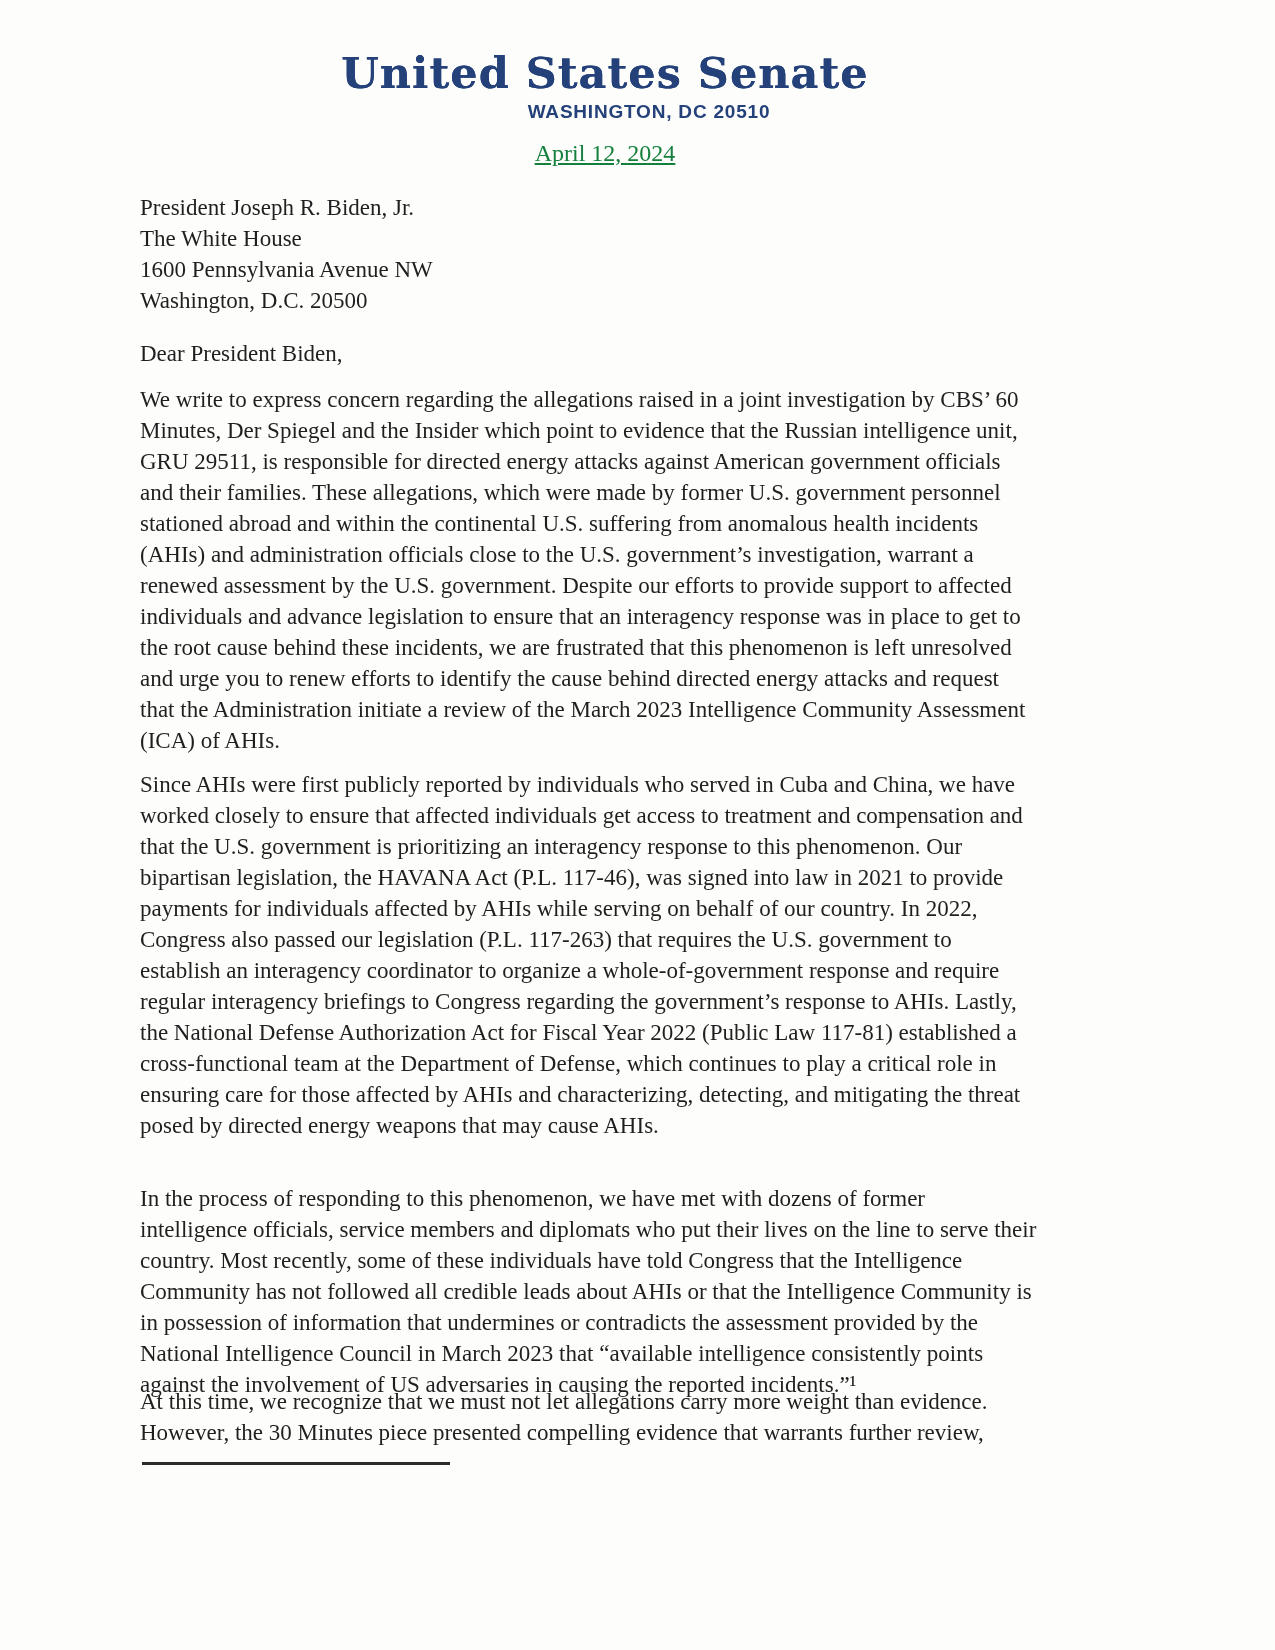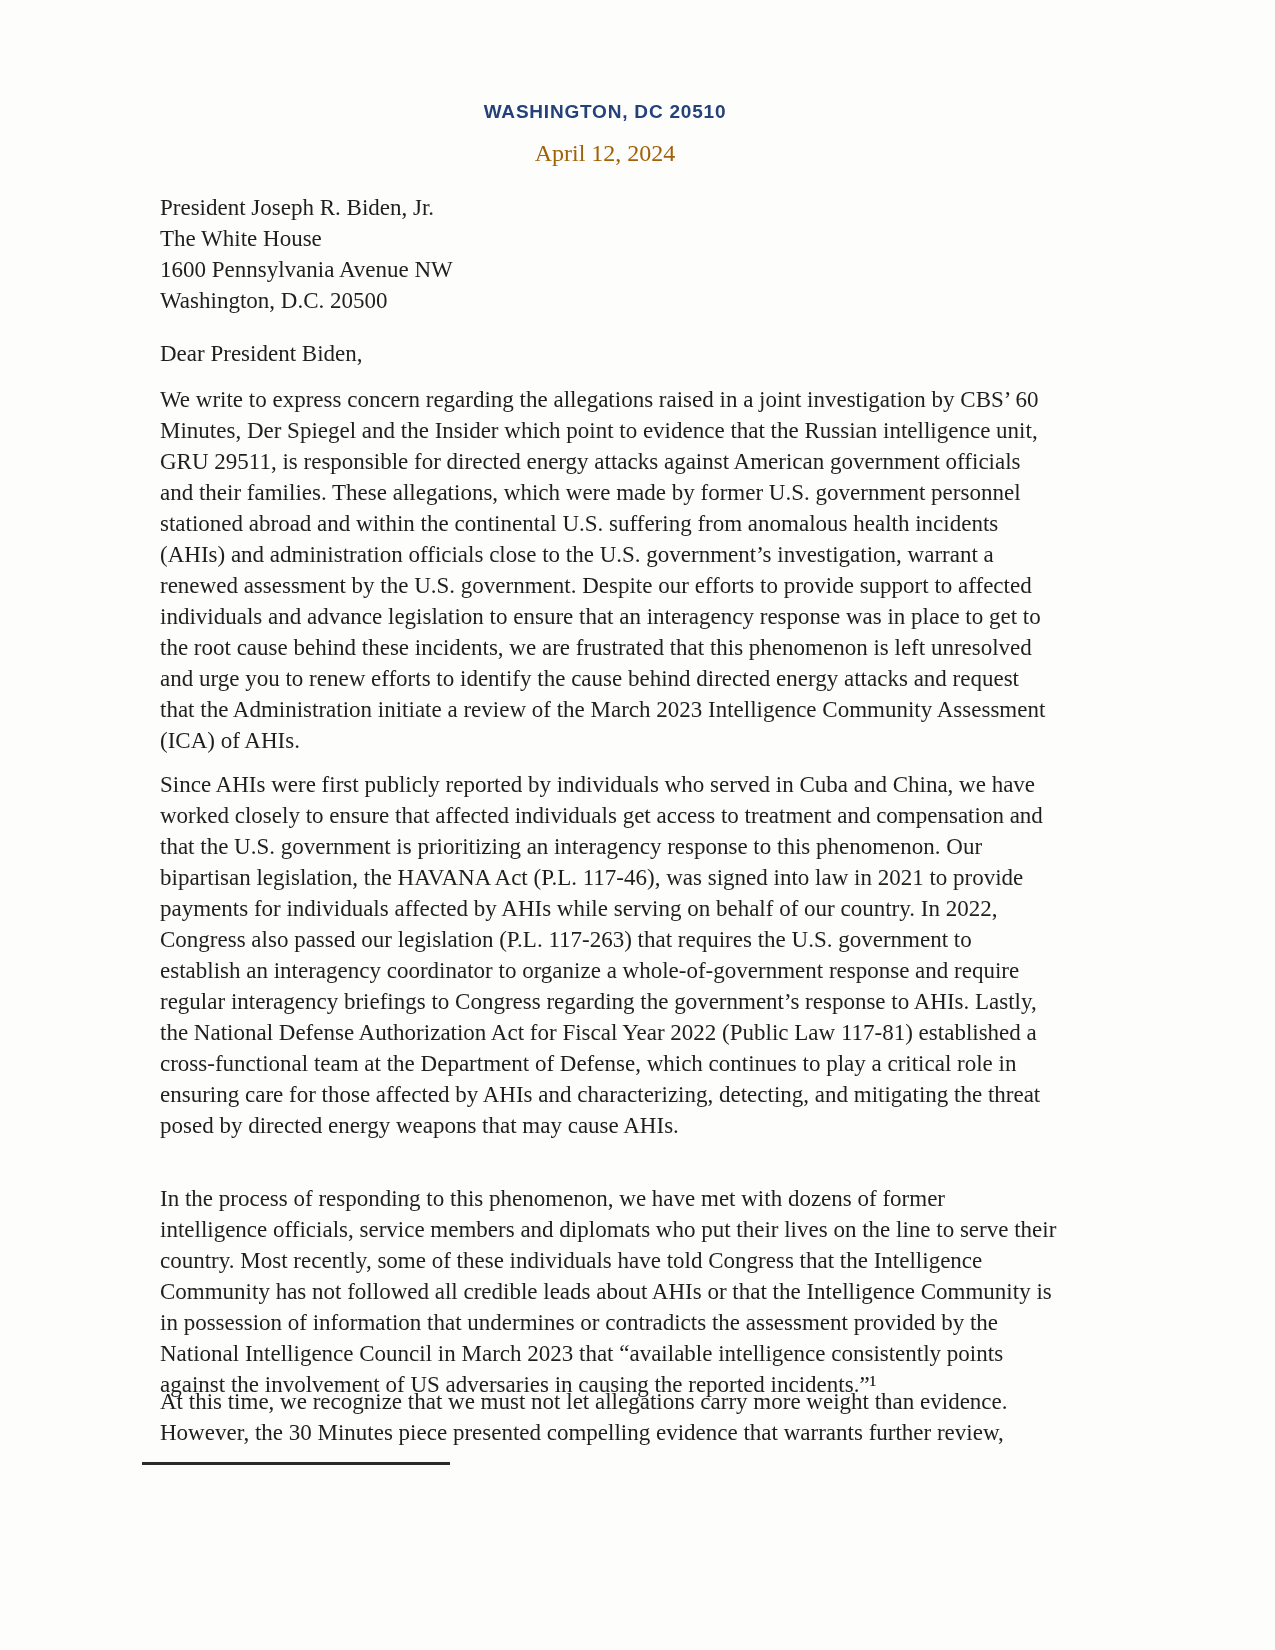--- a/index.html
+++ b/index.html
@@ -26,34 +26,35 @@
     color: #24417a;
     text-shadow: 0 0 0.6px #24417a;
   }
   .letterhead-subtitle {
     top: 101px;
     font-family: "Liberation Sans", sans-serif;
     font-weight: bold;
     font-size: 19px;
     letter-spacing: 0.8px;
     color: #24417a;
+    padding-left: 44px;
   }
   .date-line {
     top: 140px;
     font-size: 24px;
-    color: #a16207;
+    color: #15803d;
+    text-decoration: underline;
   }
   .textblock {
     position: absolute;
     left: 140px;
     color: #1f1f1f;
     font-size: 23px;
     line-height: 31px;
     white-space: pre;
-    margin-left: 20px;
   }
   .recipient { top: 192px; }
   .salutation { top: 338px; }
   .para-1 { top: 384px; }
   .para-2 { top: 769px; }
   .para-3 { top: 1183px; }
   .para-4 { top: 1386px; }
   .footnote-rule {
     position: absolute;
     left: 142px; top: 1462px;
@@ -64,20 +65,21 @@
     top: 1472px;
     font-size: 21px;
     line-height: 28px;
   }
 </style>
 </head>
 <body>
 
 <div class="page">
 
+  <div class="centered letterhead-title">United States Senate</div>
 
   <div class="centered letterhead-subtitle">WASHINGTON, DC 20510</div>
 
   <div class="centered date-line">April 12, 2024</div>
 
   <div class="textblock recipient">President Joseph R. Biden, Jr.
 The White House
 1600 Pennsylvania Avenue NW
 Washington, D.C. 20500</div>
 

